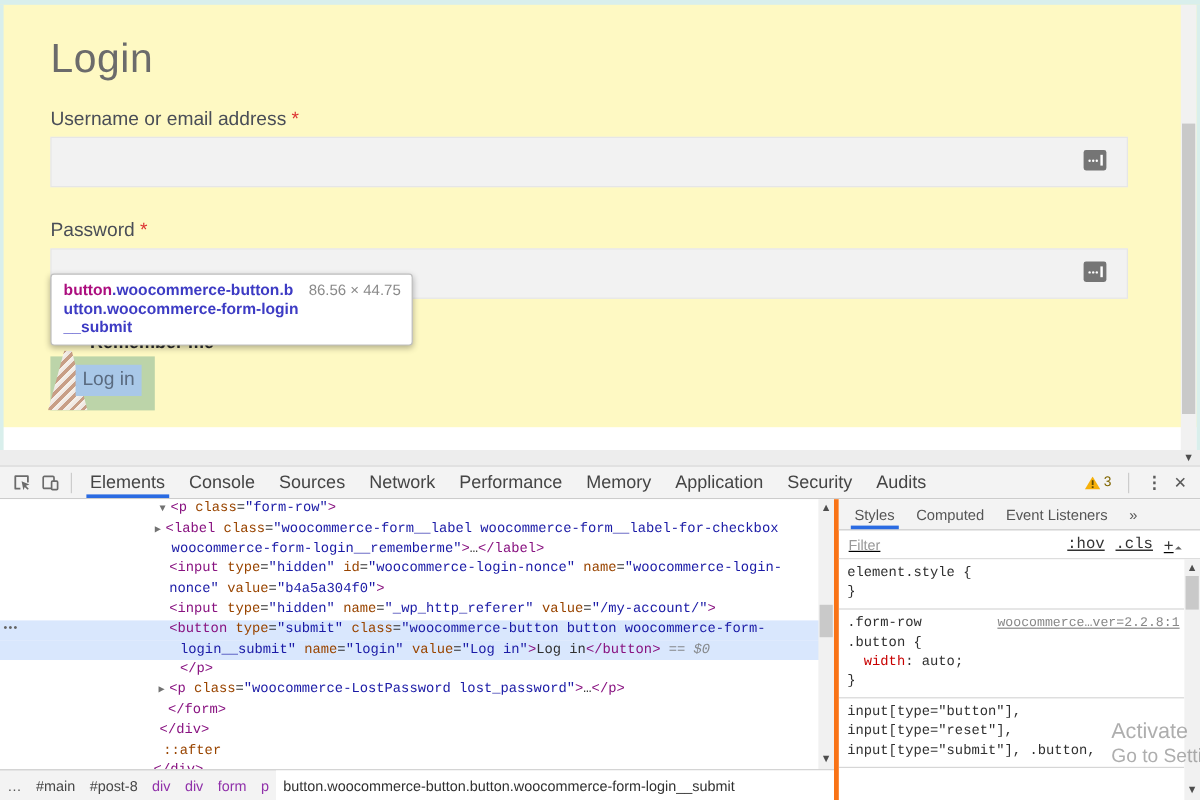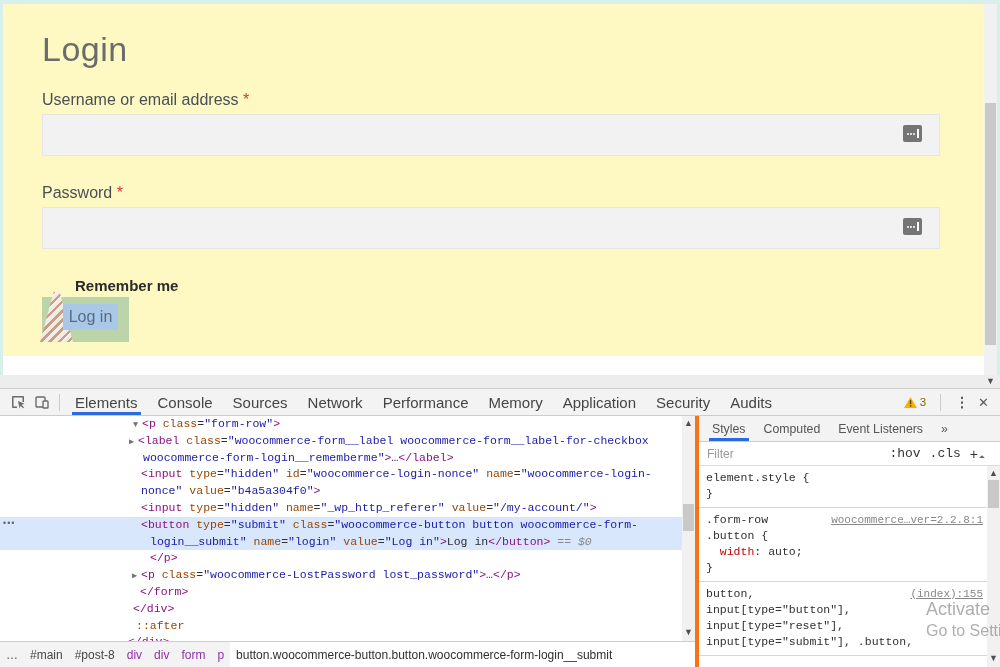--- a/index.html
+++ b/index.html
@@ -83,21 +83,21 @@
   .crumb { padding:0 6px; white-space:nowrap; }
   .cr-more { color:#555; } .cr-id { color:#464646; } .cr-el { color:#9031aa; }
   .crumb.cr-sel { background:#fff; color:#303030; flex:1; height:100%; display:flex; align-items:center; }
 
   
   .styles-pane { position:absolute; left:695px; top:27px; width:305px; height:251px; background:#fff; border-left:4px solid #f97316; }
   .sp-tabs { height:26px; background:#f3f3f3; border-bottom:1px solid #ccc; display:flex; align-items:center;
              font-size:12.3px; color:#555; padding-left:4px; }
   .sp-tab { position:relative; height:100%; display:flex; align-items:center; padding:0 9px; }
   .sp-tab.active::after { content:""; position:absolute; left:6px; right:6px; bottom:0; height:3px; background:#2a6be2; }
-  .sp-filter { height:24px; border-bottom:1px solid #ddd; display:flex; align-items:center; padding:0 8px; gap:9px; }
+  .sp-filter { height:24px; border-bottom:1px solid #ddd; display:flex; align-items:center; padding:0 8px; gap:9px;text-decoration:underline; }
   .sp-filter input { flex:1; border:none; outline:none; background:transparent; font-size:12px; color:#333; min-width:20px; }
   .sp-filter input::placeholder { color:#999; }
   .sp-toggle { font-family:"Liberation Mono","DejaVu Sans Mono",monospace; font-size:13px; color:#333; }
   .sp-plus { position:relative; font-size:14px; color:#333; margin-right:14px; }
   .sp-plus::after { content:""; position:absolute; right:-6px; bottom:2px;
                     border-left:4px solid transparent; border-top:4px solid #666; transform:rotate(-45deg); }
   .sp-scroll { position:absolute; left:0; top:50px; right:13px; bottom:0; overflow:hidden;
                font-family:"Liberation Mono","DejaVu Sans Mono",monospace; font-size:11.5px; line-height:16px; color:#303030; }
   .rule { border-bottom:1px solid #d6d6d6; padding:4px 4px 5px 7px; }
   .rule-line { display:flex; }
@@ -145,20 +145,26 @@
     <span class="field-icon">
         <i></i>
         <i></i>
         <i></i>
         <b></b>
       </span>
   </div>
 
   <div class="remember">Remember me</div>
 
+  <div class="tooltip">
+    <span class="tt-tag">button</span><span class="tt-cls">.woocommerce-button.b</span><br>
+    <span class="tt-cls">utton.woocommerce-form-login</span><br>
+    <span class="tt-cls">__submit</span>
+    <span class="tt-size">86.56 × 44.75</span>
+  </div>
 
   <div class="btn-hl">
     <div class="hatch"></div>
     <div class="btn-content">Log in</div>
   </div>
 
   <div class="vscroll">
     <div class="vscroll-thumb"></div>
   </div>
 </div>
@@ -275,24 +281,20 @@
           </div>
           <div class="rule-line">
             <span class="main"><span class="tok-plain">  </span><span class="tok-prop">width</span><span class="tok-plain">: auto;</span></span>
           </div>
           <div class="rule-line">
             <span class="main"><span class="tok-sel">}</span></span>
           </div>
         </div>
         <div class="rule">
           <div class="rule-line">
-            <span class="main"><span class="tok-sel">button,</span></span>
-            <span class="rule-link">(index):155</span>
-          </div>
-          <div class="rule-line">
             <span class="main"><span class="tok-sel">input[type="button"],</span></span>
           </div>
           <div class="rule-line">
             <span class="main"><span class="tok-sel">input[type="reset"],</span></span>
           </div>
           <div class="rule-line">
             <span class="main"><span class="tok-sel">input[type="submit"], .button,</span></span>
           </div>
           <div class="rule-line">
             <span class="main"></span>

